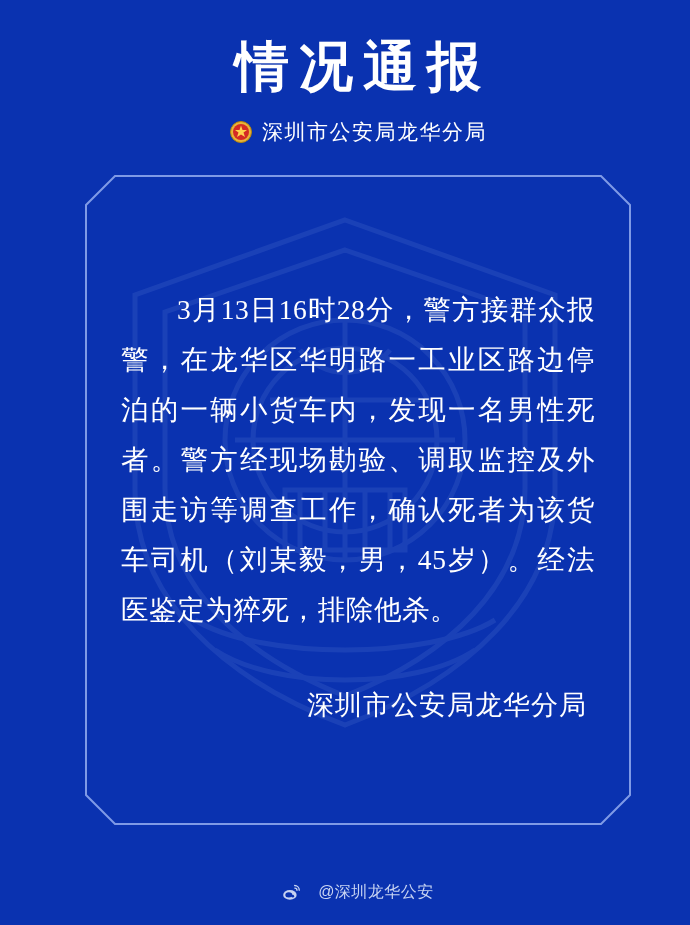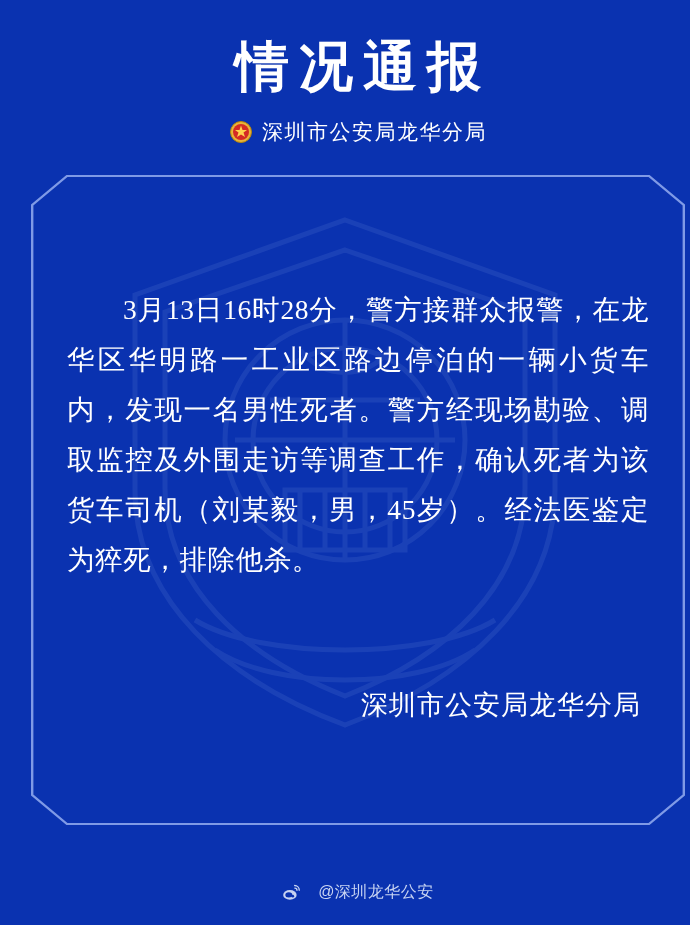--- a/index.html
+++ b/index.html
@@ -68,21 +68,21 @@
 
   .subtitle {
     color: #ffffff;
     font-size: 21px;
     letter-spacing: 1.5px;
   }
 
   .frame {
     position: relative;
     margin: 29px auto 0 auto;
-    width: 654px;
+    width: 546px;
     height: 650px;
     box-sizing: border-box;
   }
 
   
   .frame-border {
     position: absolute;
     inset: 0;
     width: 100%;
     height: 100%;

